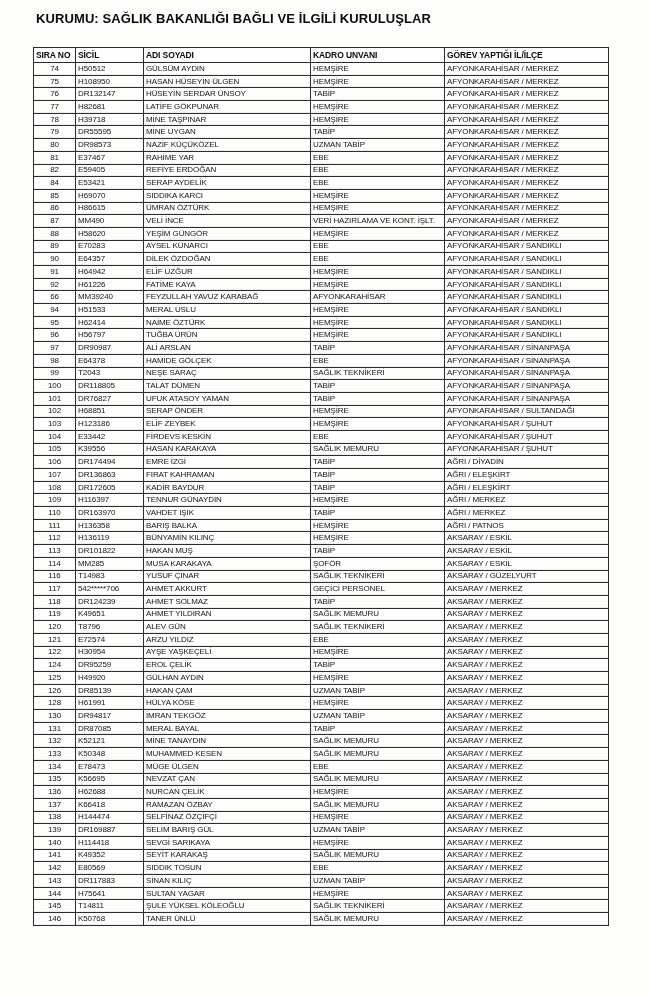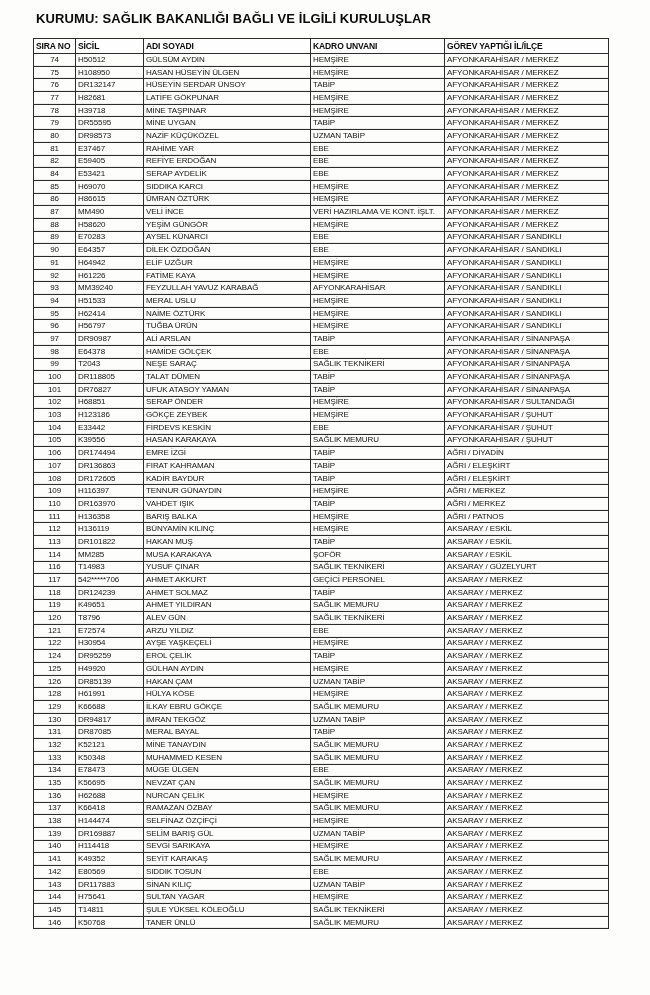--- a/index.html
+++ b/index.html
@@ -20,21 +20,21 @@
     top:11px;
     font-size:13px;
     font-weight:bold;
     letter-spacing:0.1px;
     color:#0a0a0a;
     white-space:nowrap;
   }
   table.personnel {
     position:absolute;
     left:33px;
-    top:38px;
+    top:47px;
     width:575px;
     border-collapse:collapse;
     table-layout:fixed;
   }
   table.personnel th,
   table.personnel td {
     border:1px solid #2c2c2c;
     font-size:8px;
     line-height:10px;
     padding:0 2px;
@@ -203,21 +203,21 @@
           <td>AFYONKARAHİSAR / SANDIKLI</td>
         </tr>
         <tr>
           <td class="c-sira">92</td>
           <td>H61226</td>
           <td>FATİME KAYA</td>
           <td>HEMŞİRE</td>
           <td>AFYONKARAHİSAR / SANDIKLI</td>
         </tr>
         <tr>
-          <td class="c-sira">93</td>
+          <td class="c-sira">66</td>
           <td>MM39240</td>
           <td>FEYZULLAH YAVUZ KARABAĞ</td>
           <td>AFYONKARAHİSAR</td>
           <td>AFYONKARAHİSAR / SANDIKLI</td>
         </tr>
         <tr>
           <td class="c-sira">94</td>
           <td>H51533</td>
           <td>MERAL USLU</td>
           <td>HEMŞİRE</td>
@@ -275,21 +275,21 @@
         <tr>
           <td class="c-sira">102</td>
           <td>H68851</td>
           <td>SERAP ÖNDER</td>
           <td>HEMŞİRE</td>
           <td>AFYONKARAHİSAR / SULTANDAĞI</td>
         </tr>
         <tr>
           <td class="c-sira">103</td>
           <td>H123186</td>
-          <td>GÖKÇE ZEYBEK</td>
+          <td>ELİF ZEYBEK</td>
           <td>HEMŞİRE</td>
           <td>AFYONKARAHİSAR / ŞUHUT</td>
         </tr>
         <tr>
           <td class="c-sira">104</td>
           <td>E33442</td>
           <td>FİRDEVS KESKİN</td>
           <td>EBE</td>
           <td>AFYONKARAHİSAR / ŞUHUT</td>
         </tr>
@@ -434,27 +434,20 @@
           <td>AKSARAY / MERKEZ</td>
         </tr>
         <tr>
           <td class="c-sira">128</td>
           <td>H61991</td>
           <td>HÜLYA KÖSE</td>
           <td>HEMŞİRE</td>
           <td>AKSARAY / MERKEZ</td>
         </tr>
         <tr>
-          <td class="c-sira">129</td>
-          <td>K66688</td>
-          <td>İLKAY EBRU GÖKÇE</td>
-          <td>SAĞLIK MEMURU</td>
-          <td>AKSARAY / MERKEZ</td>
-        </tr>
-        <tr>
           <td class="c-sira">130</td>
           <td>DR94817</td>
           <td>İMRAN TEKGÖZ</td>
           <td>UZMAN TABİP</td>
           <td>AKSARAY / MERKEZ</td>
         </tr>
         <tr>
           <td class="c-sira">131</td>
           <td>DR87085</td>
           <td>MERAL BAYAL</td>

